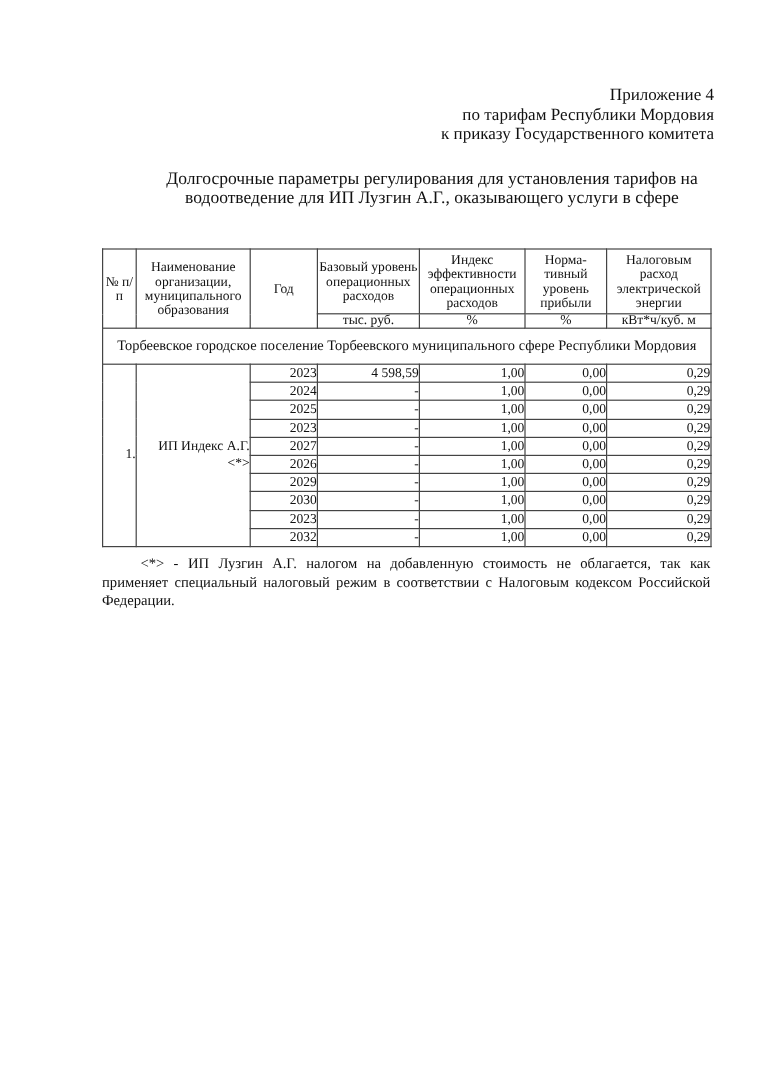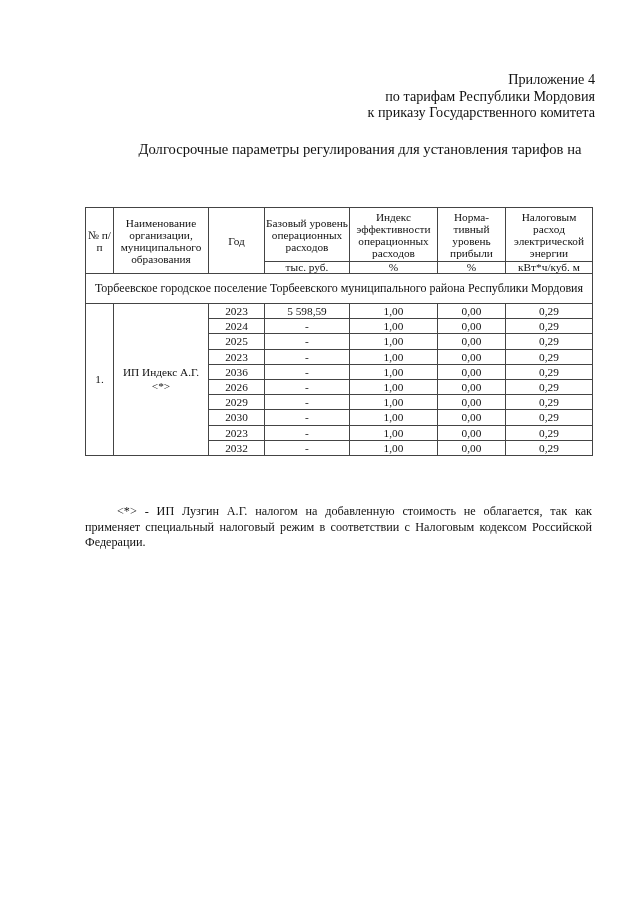--- a/index.html
+++ b/index.html
@@ -21,38 +21,39 @@
       border-collapse: collapse; table-layout: fixed;
       font-size: 11.3px; line-height: 12.2px;
     }
     table.params td {
       border: 1px solid #444; text-align: center; vertical-align: middle;
       padding: 0; overflow: hidden;
     }
     table.params .hdr td { padding-top: 1px; }
     table.params .units td { height: 11px; line-height: 11px; }
     table.params .region td { height: 29px; font-size: 12px; }
-    table.params .row td { height: 14.2px; line-height: 14px; }
+    table.params .row td { height: 14.2px; line-height: 14px; text-align: right; }
     .footnote {
       position: absolute; left: 85px; width: 507px; top: 462px;
-      font-size: 12.2px; line-height: 15.5px; text-align: justify; margin-top: 42px;
+      font-size: 12.2px; line-height: 15.5px; text-align: justify;
     }
     .footnote .indent { display: inline-block; width: 32px; }
   </style>
 </head>
 <body>
 
 <div class="annex">
   <div>Приложение 4</div>
   <div>по тарифам Республики Мордовия</div>
   <div>к приказу Государственного комитета</div>
 </div>
 
 <div class="title">
   <div>Долгосрочные параметры регулирования для установления тарифов на</div>
+  <div>водоотведение для ИП Лузгин А.Г., оказывающего услуги в сфере</div>
 </div>
 
 <table class="params">
   <colgroup>
     <col style="width:28px">
     <col style="width:95px">
     <col style="width:56px">
     <col style="width:85px">
     <col style="width:88px">
     <col style="width:68px">
@@ -68,30 +69,30 @@
       <td>Норма-тивный уровень прибыли</td>
       <td>Налоговым расход электрической энергии</td>
     </tr>
     <tr class="units">
       <td>тыс. руб.</td>
       <td>%</td>
       <td>%</td>
       <td>кВт*ч/куб. м</td>
     </tr>
     <tr class="region">
-      <td colspan="7">Торбеевское городское поселение Торбеевского муниципального района Республики Мордовия</td>
+      <td colspan="7">Торбеевское городское поселение Торбеевского муниципального сфере Республики Мордовия</td>
     </tr>
   <tr class="row">
         <td rowspan="10">1.</td>
         <td rowspan="10">
           <div>ИП Индекс А.Г.</div>
           <div>&lt;*&gt;</div>
         </td>
         <td>2023</td>
-        <td>5 598,59</td>
+        <td>4 598,59</td>
         <td>1,00</td>
         <td>0,00</td>
         <td>0,29</td>
       </tr>
       <tr class="row">
         <td>2024</td>
         <td>-</td>
         <td>1,00</td>
         <td>0,00</td>
         <td>0,29</td>
@@ -104,21 +105,21 @@
         <td>0,29</td>
       </tr>
       <tr class="row">
         <td>2023</td>
         <td>-</td>
         <td>1,00</td>
         <td>0,00</td>
         <td>0,29</td>
       </tr>
       <tr class="row">
-        <td>2036</td>
+        <td>2027</td>
         <td>-</td>
         <td>1,00</td>
         <td>0,00</td>
         <td>0,29</td>
       </tr>
       <tr class="row">
         <td>2026</td>
         <td>-</td>
         <td>1,00</td>
         <td>0,00</td>

